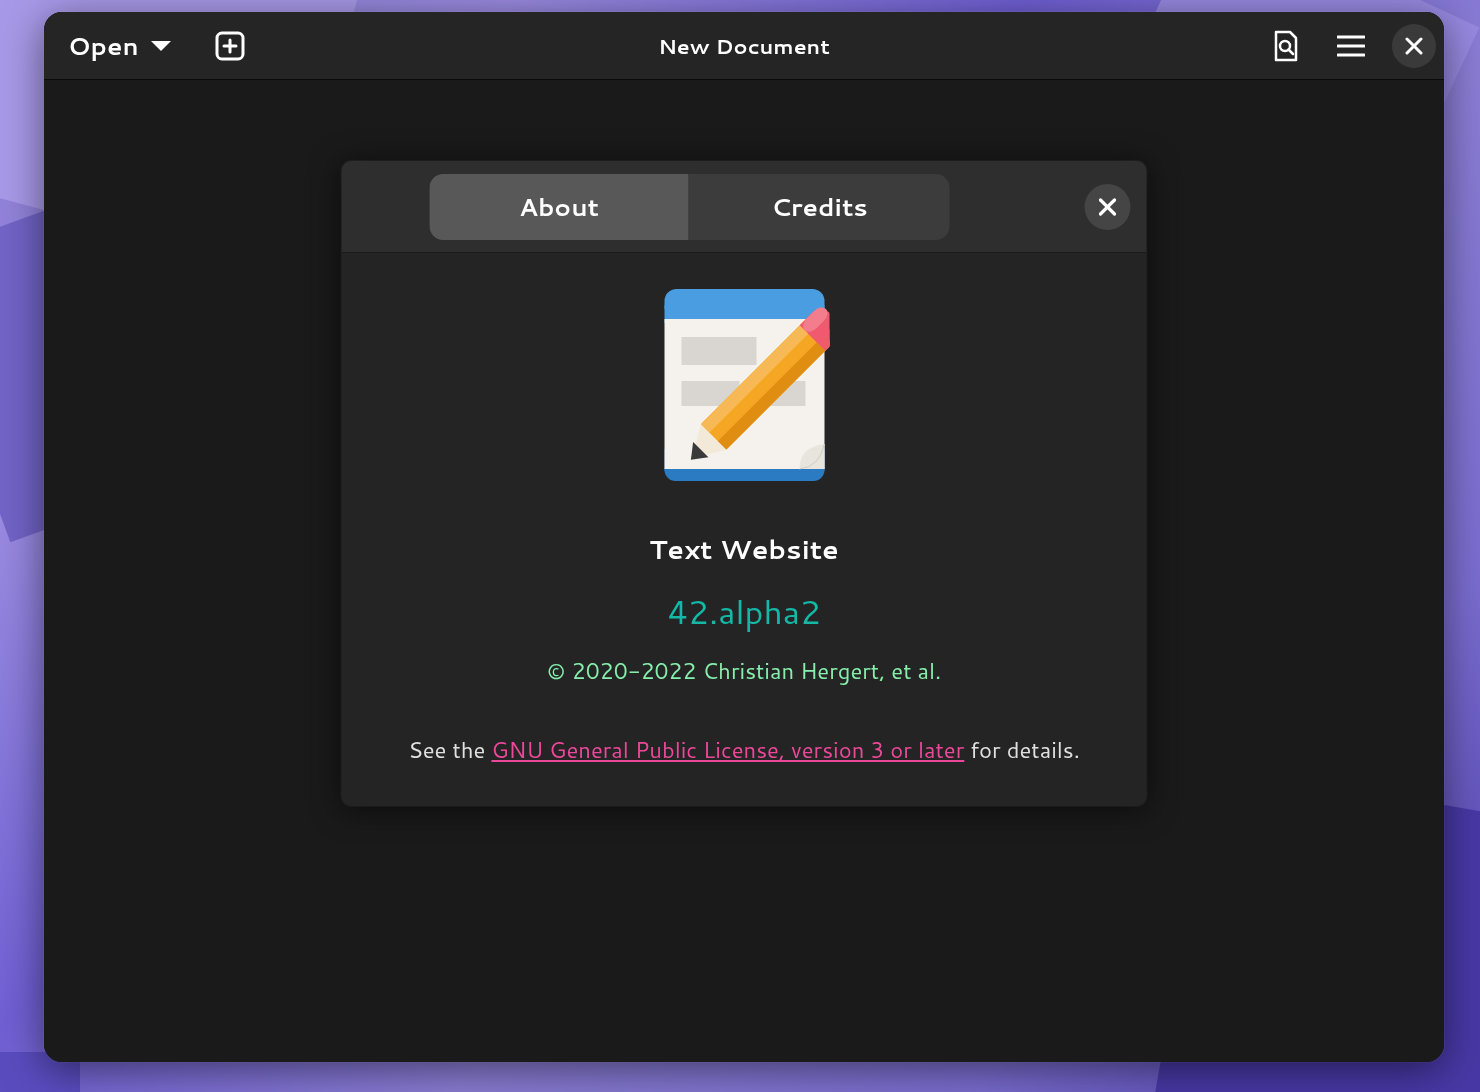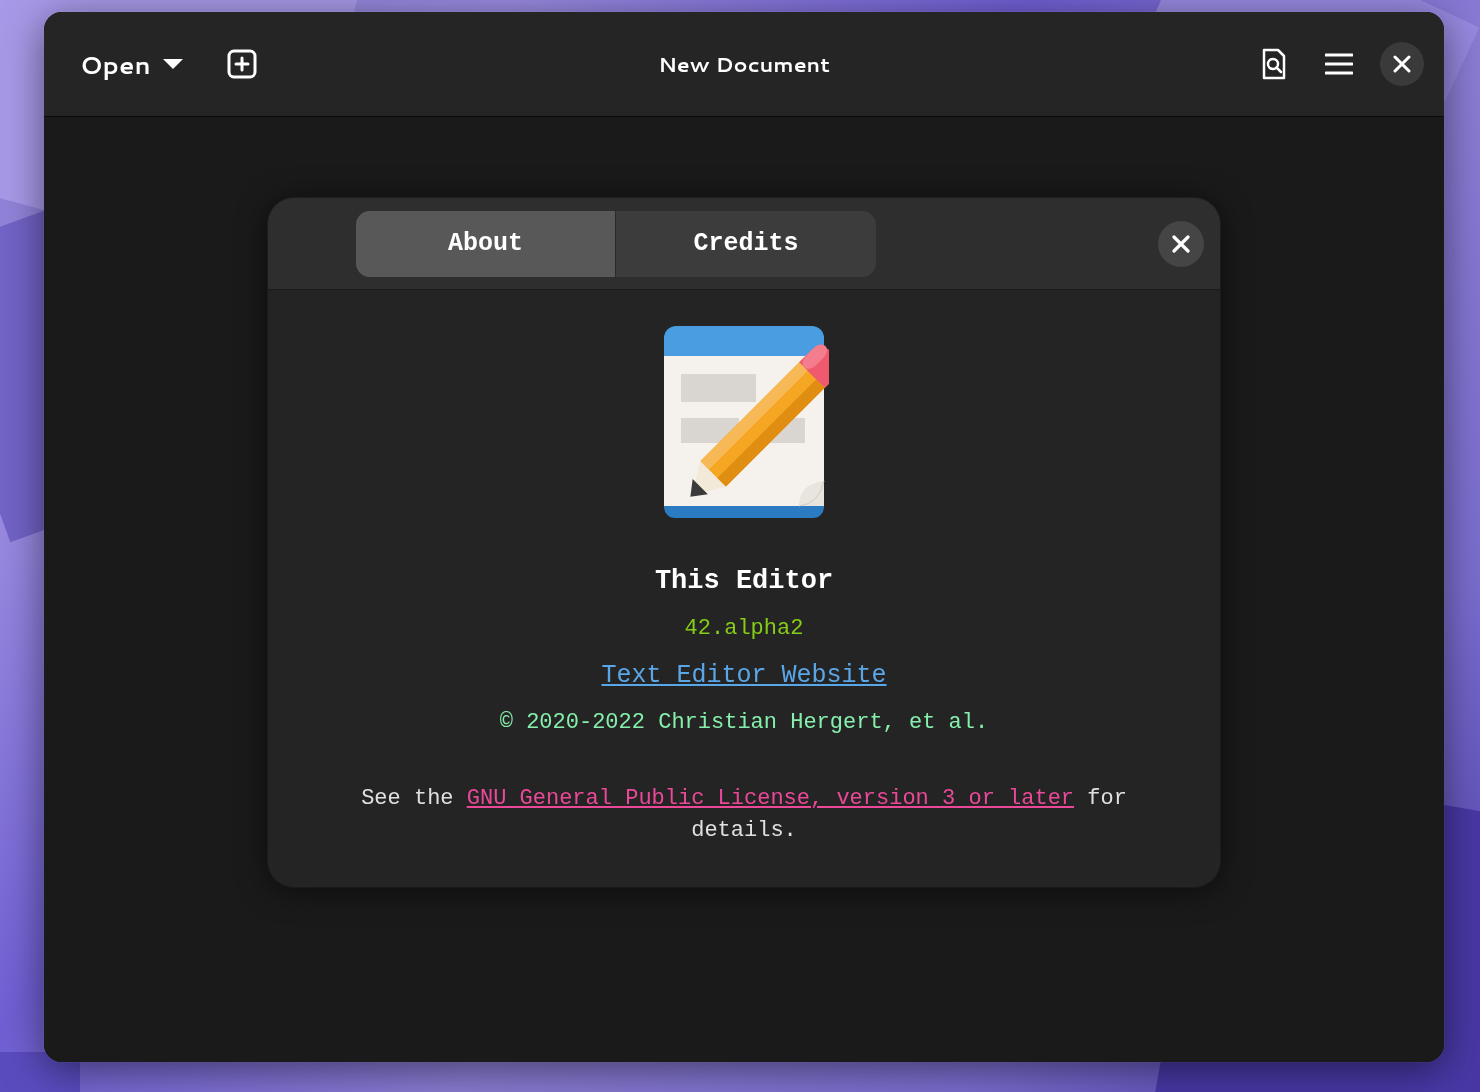--- a/index.html
+++ b/index.html
@@ -72,26 +72,26 @@
       height: 1050px;
       background: #141414;
       border-radius: 18px;
       box-shadow: 0 8px 40px rgba(0,0,0,0.5), 0 0 0 1px rgba(255,255,255,0.05);
       z-index: 10;
       display: flex;
       flex-direction: column;
       overflow: hidden;
     }
     .headerbar {
-      height: 105px;
+      height: 68px;
       background: #252525;
       border-bottom: 1px solid #0a0a0a;
       display: flex;
       align-items: center;
-      padding: 0 20px;
+      padding: 0 8px;
       position: relative;
     }
     .headerbar-left {
       display: flex;
       align-items: center;
       gap: 18px;
     }
     .open-btn {
       display: flex;
       align-items: center;
@@ -147,26 +147,25 @@
     .window-body {
       flex: 1;
       background: #1a1a1a;
       position: relative;
     }
     .dialog {
       position: absolute;
       top: 81px;
       left: 50%;
       transform: translateX(-50%);
-      width: 952px;
+      width: 805px;
       background: #242424;
-      border-radius: 26px;
+      border-radius: 10px;
       box-shadow: 0 3px 30px rgba(0,0,0,0.6), 0 0 0 1px rgba(255,255,255,0.06);
       overflow: hidden;
-      font-family: Liberation Mono, monospace;
     }
     .dialog-header {
       height: 92px;
       background: #2e2e2e;
       border-bottom: 1px solid #1c1c1c;
       display: flex;
       align-items: center;
       padding: 0 16px;
       gap: 18px;
     }
@@ -218,23 +217,23 @@
       height: 200px;
       margin-bottom: 40px;
       margin-top: 4px;
     }
     .app-name {
       font-size: 27px;
       font-weight: 700;
       margin-bottom: 20px;
     }
     .app-version {
-      font-size: 22px;
+      font-size: 33px;
       font-weight: 400;
-      color: #84cc16;
+      color: #14b8a6;
       margin-bottom: 20px;
     }
     .app-link {
       font-size: 25px;
       color: #5aa7e8;
       text-decoration: underline;
       cursor: pointer;
       margin-bottom: 20px;
     }
     .app-copyright {
@@ -355,23 +354,22 @@
               <rect x="140" y="-18" width="18" height="36" fill="#ef5a6f"></rect>
               <rect x="140" y="-18" width="30" height="14" rx="10" fill="#f47d8d"></rect>
 
               <path d="M0 -18 L0 18 L-30 0 Z" fill="#f2e9d8"></path>
 
               <path d="M-18 -10.8 L-18 10.8 L-32 0 Z" fill="#3a3a3a"></path>
             </g>
           </svg>
         </div>
 
-        <div class="app-name">This Editor</div>
+        <div class="app-name">Text Website</div>
         <div class="app-version">42.alpha2</div>
-        <a class="app-link">Text Editor Website</a>
         <div class="app-copyright">© 2020-2022 Christian Hergert, et al.</div>
         <div class="app-warranty">
           <br>
           <span>See the </span><a>GNU General Public License, version 3 or later</a><span> for details.</span>
         </div>
       </div>
     </div>
 
   </div>
 </div>

